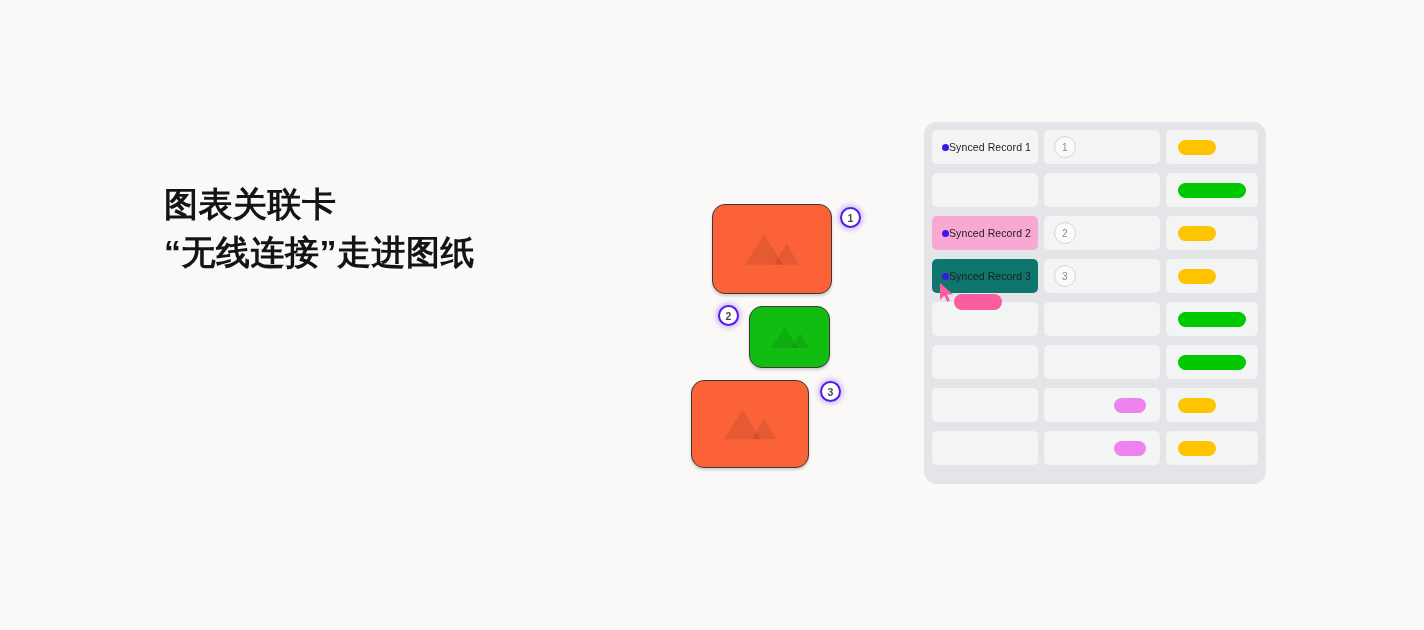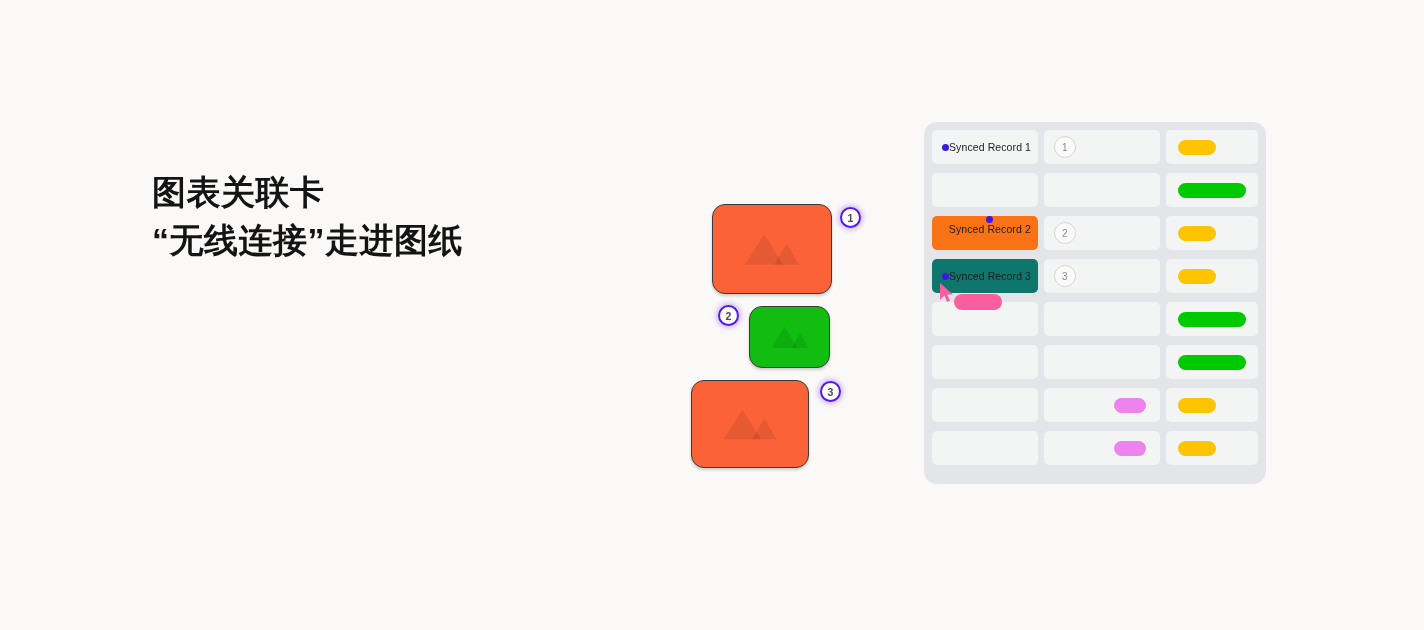--- a/index.html
+++ b/index.html
@@ -21,21 +21,21 @@
     left: 152px;
     top: 168px;
     width: 420px;
   }
   .headline {
     font-size: 34px;
     font-weight: bold;
     line-height: 1.42;
     color: #141414;
     letter-spacing: 0.5px;
-    margin: 0;
+    margin: 12px;
     white-space: pre-line;
   }
   .subcopy {
     margin: 22px 0 0 0;
     font-size: 17.5px;
     line-height: 1.82;
     color: #9C9C9C;
     white-space: pre-line;
     letter-spacing: 0.2px;
   }
@@ -211,21 +211,21 @@
       </div>
     </div>
     <div class="trow">
       <div class="tcell c1" style="background: rgb(243, 245, 244);"></div>
       <div class="tcell c2" style="background: rgb(243, 245, 244);"></div>
       <div class="tcell c3" style="background: rgb(243, 245, 244);">
         <span class="pill" style="width: 68px; background: rgb(0, 201, 0);"></span>
       </div>
     </div>
     <div class="trow">
-      <div class="tcell c1" style="background: #f97316; flex-direction: column;">
+      <div class="tcell c1" style="background: #f9a8d4;">
         <span class="rec-dot" style="background: rgb(61, 22, 232);"></span>
         <span class="rec-label">Synced Record 2</span>
       </div>
       <div class="tcell c2" style="background: rgb(243, 245, 244);">
         <span class="num-chip">2</span>
       </div>
       <div class="tcell c3" style="background: rgb(243, 245, 244);">
         <span class="pill" style="width: 38px; background: rgb(255, 196, 0);"></span>
       </div>
     </div>

